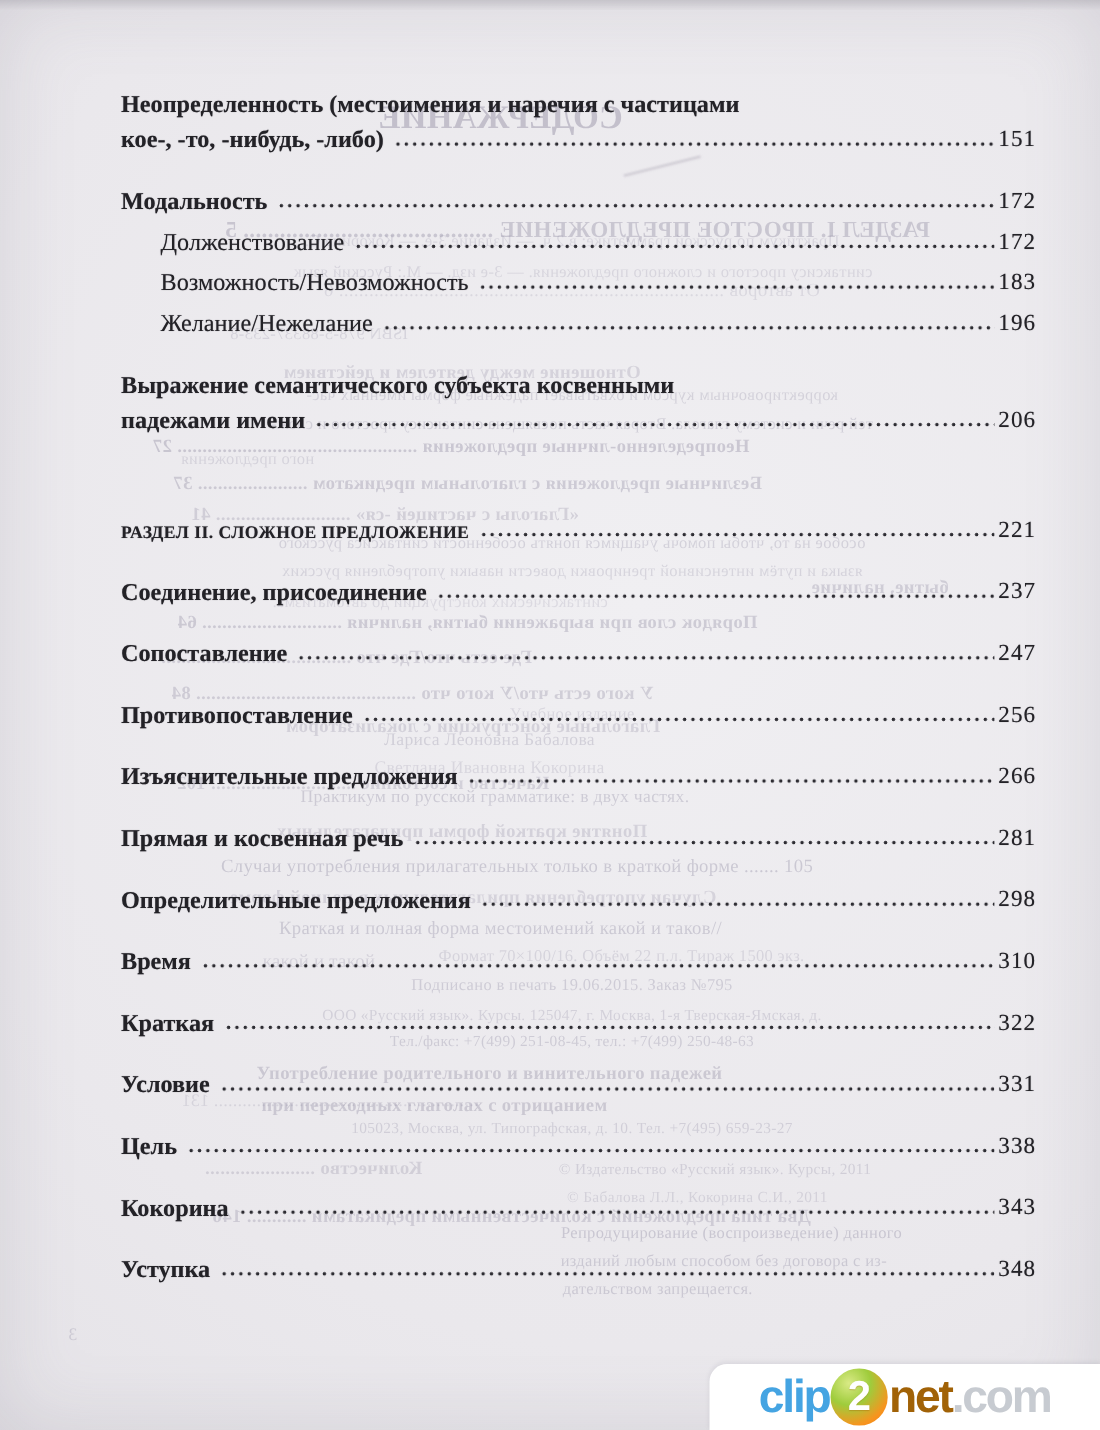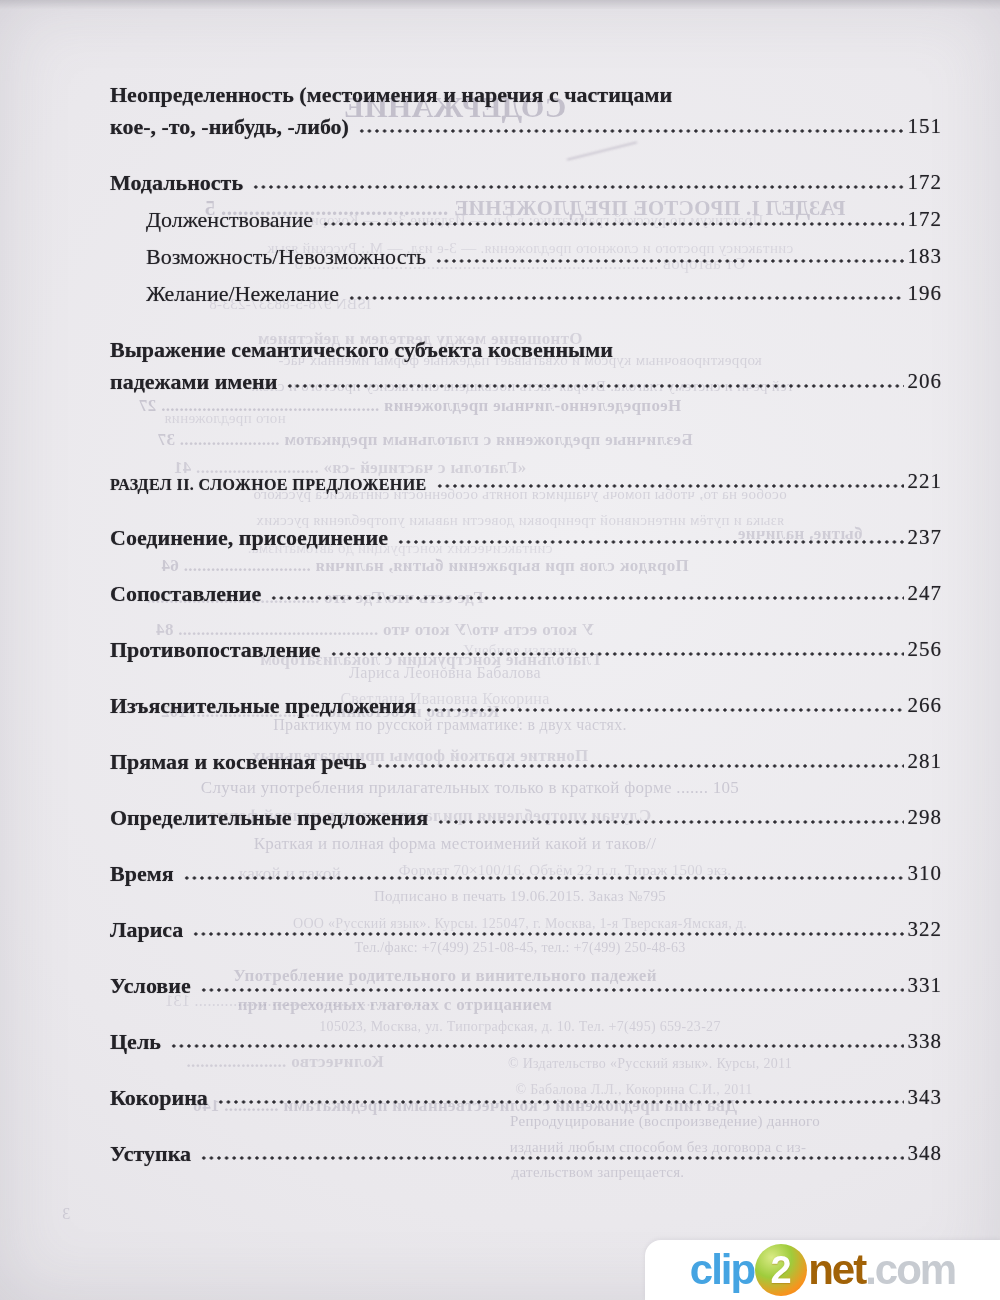--- a/index.html
+++ b/index.html
@@ -182,21 +182,21 @@
     <span class="label">Определительные предложения</span>
     <span class="leader"></span>
     <span class="pagenum">298</span>
   </div>
       <div class="row main">
     <span class="label">Время</span>
     <span class="leader"></span>
     <span class="pagenum">310</span>
   </div>
       <div class="row main">
-    <span class="label">Лариса</span>
+    <span class="label">Краткая</span>
     <span class="leader"></span>
     <span class="pagenum">322</span>
   </div>
       <div class="row main">
     <span class="label">Условие</span>
     <span class="leader"></span>
     <span class="pagenum">331</span>
   </div>
       <div class="row main">
     <span class="label">Цель</span>

